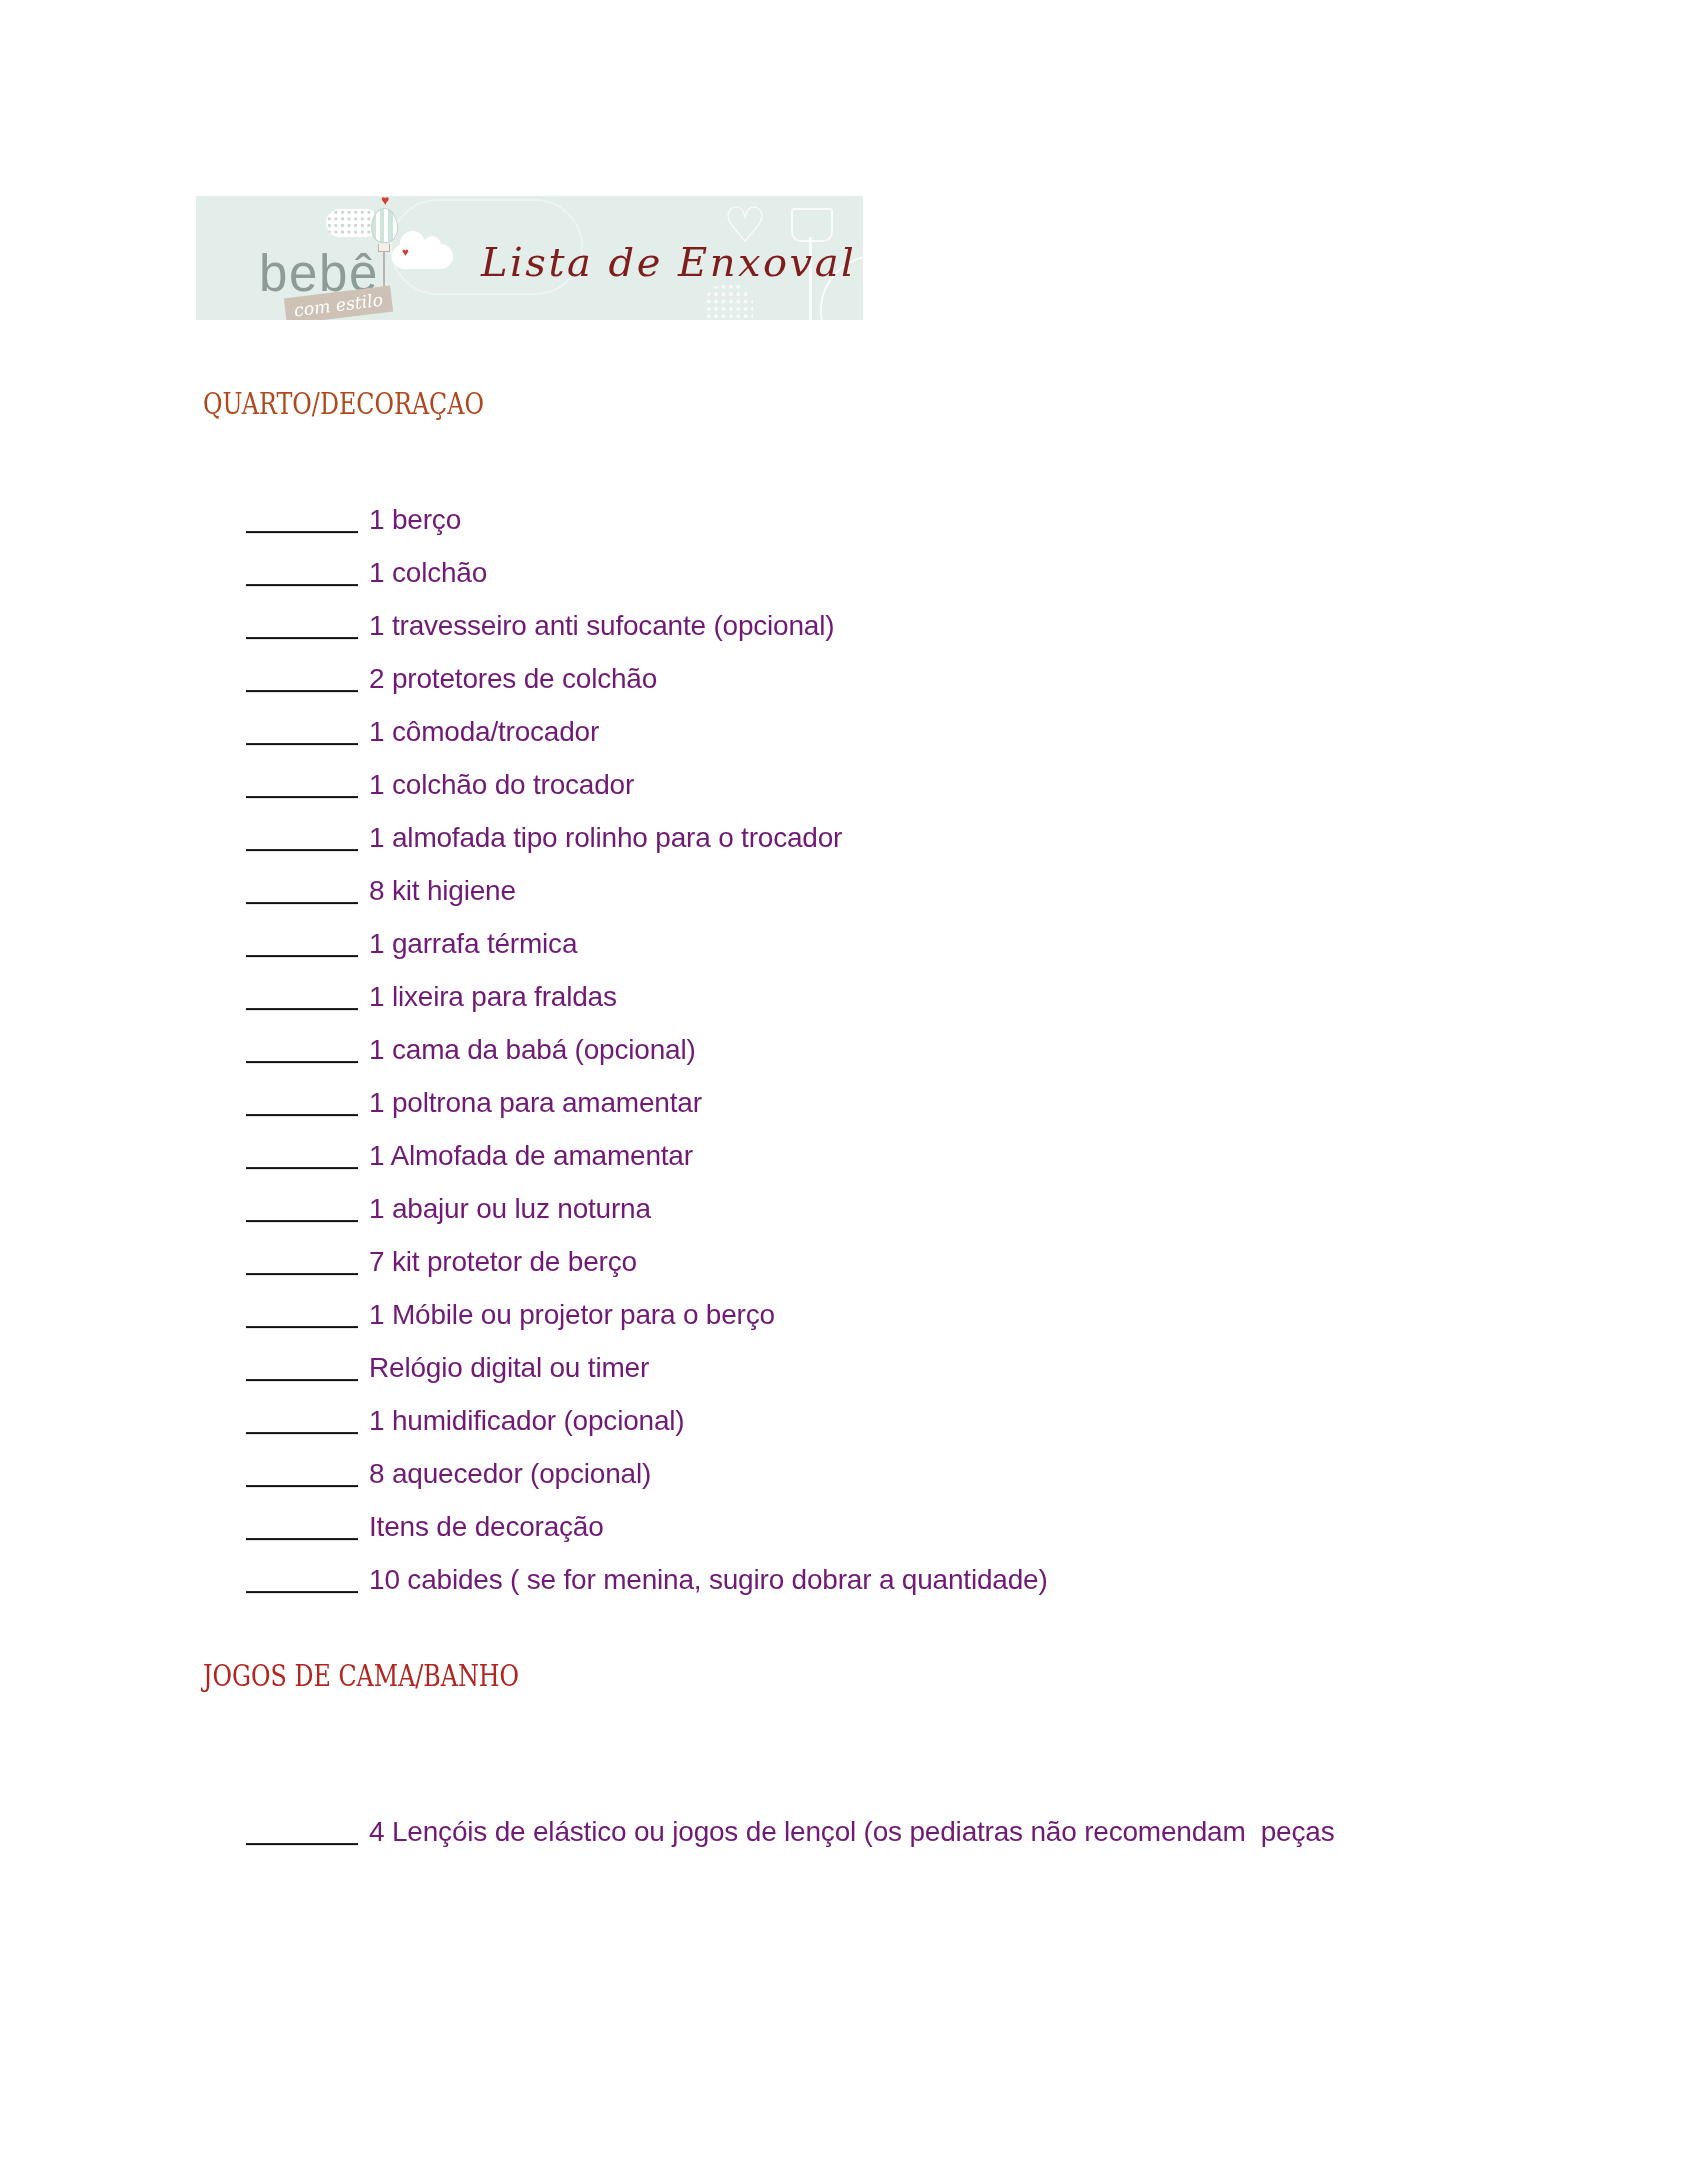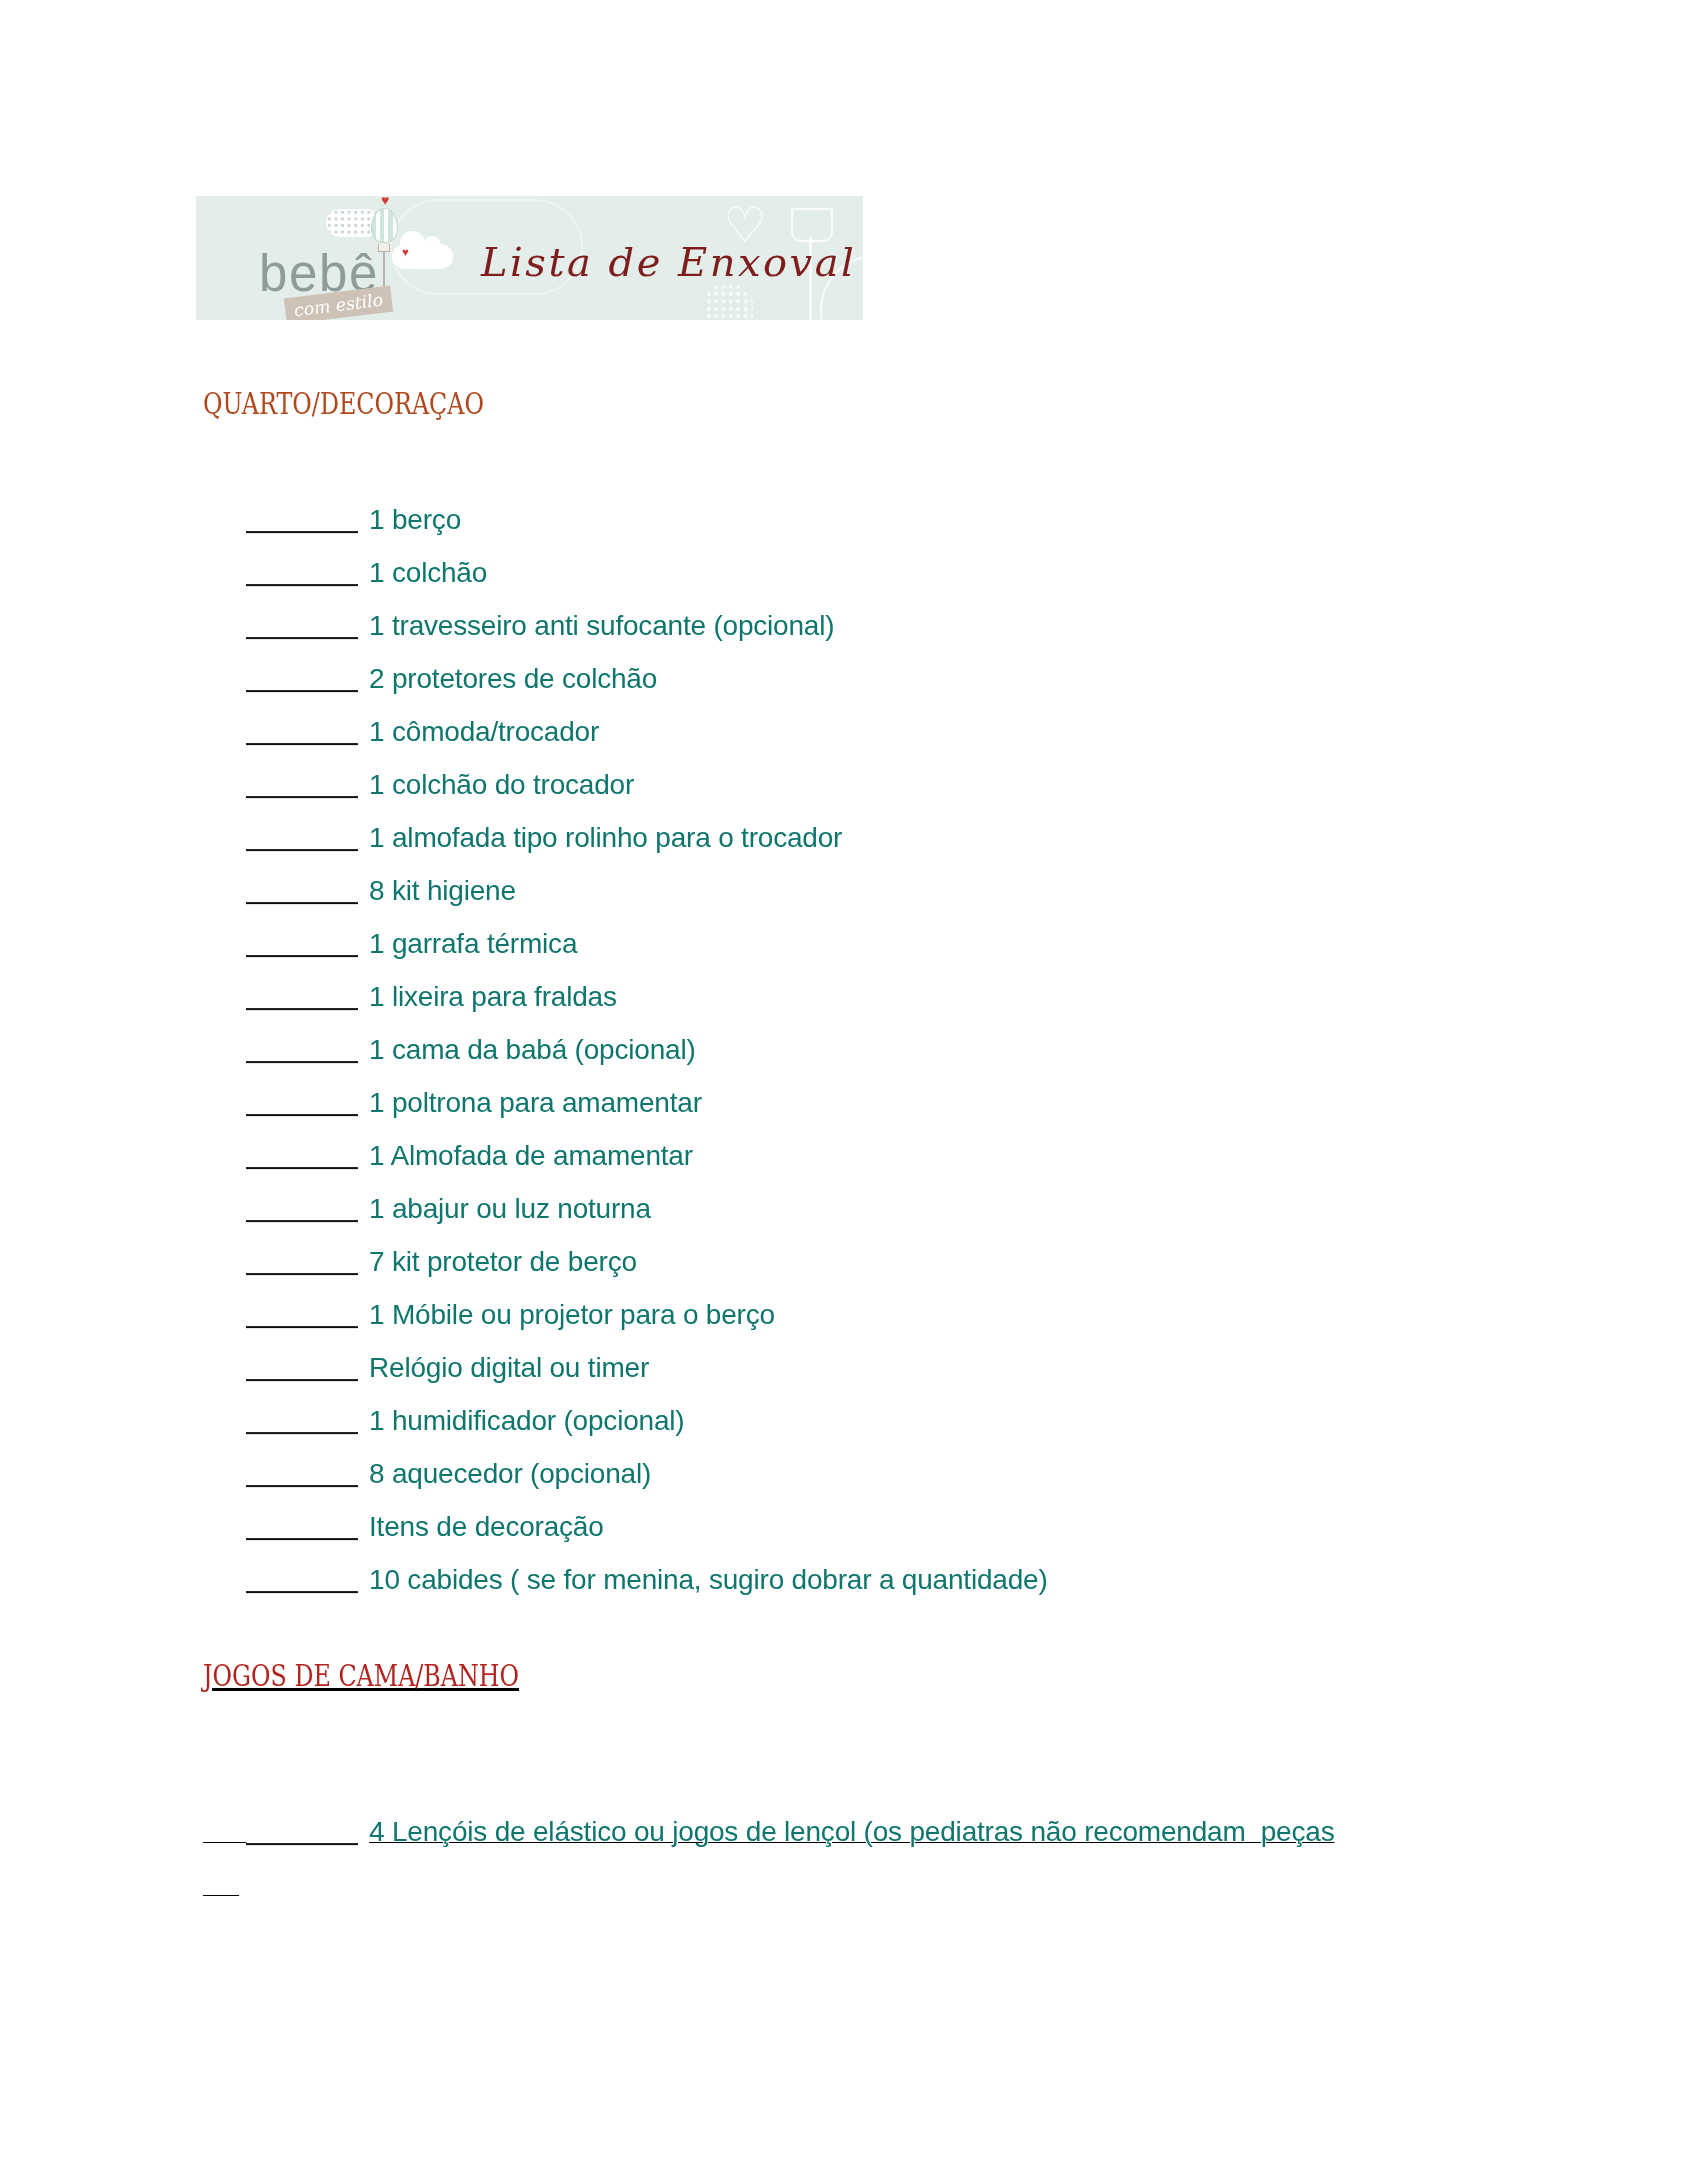--- a/index.html
+++ b/index.html
@@ -95,31 +95,31 @@
 
   
   .content { position:absolute; left:203px; top:386px; width:1450px; }
   .sec-heading {
     margin:0; font-family:"DejaVu Serif", serif; font-weight:normal;
     font-size:30.5px; line-height:36px; letter-spacing:0;
     transform:scaleX(.78); transform-origin:left center; white-space:pre;
   }
   .sec-0 .sec-heading { color:#b0481c; }
   .sec-1 .sec-heading { color:#b2251f; }
-  .sec-1 { margin-top:105px;text-decoration:underline; }
+  .sec-1 { margin-top:105px; }
   ul.checklist { list-style:none; margin:18px 0 0 0; padding:0; }
   .sec-1 ul.checklist { margin-top:58px; }
   li.row { height:53px; line-height:53px; white-space:pre; }
   .blank {
     display:inline-block; width:112px; height:1em;
     border-bottom:2.5px solid #111111;
     transform:translateY(4.1px); margin-right:10.7px;
   }
   .txt {
-    font-size:28px; color:#0f766e; letter-spacing:-0.2px; white-space:pre;
+    font-size:28px; color:#701a75; letter-spacing:-0.2px; white-space:pre;
   }
 </style>
 </head>
 <body>
 
 <div class="page">
 
   <header class="banner">
 
     <div class="d-cloud"></div>

